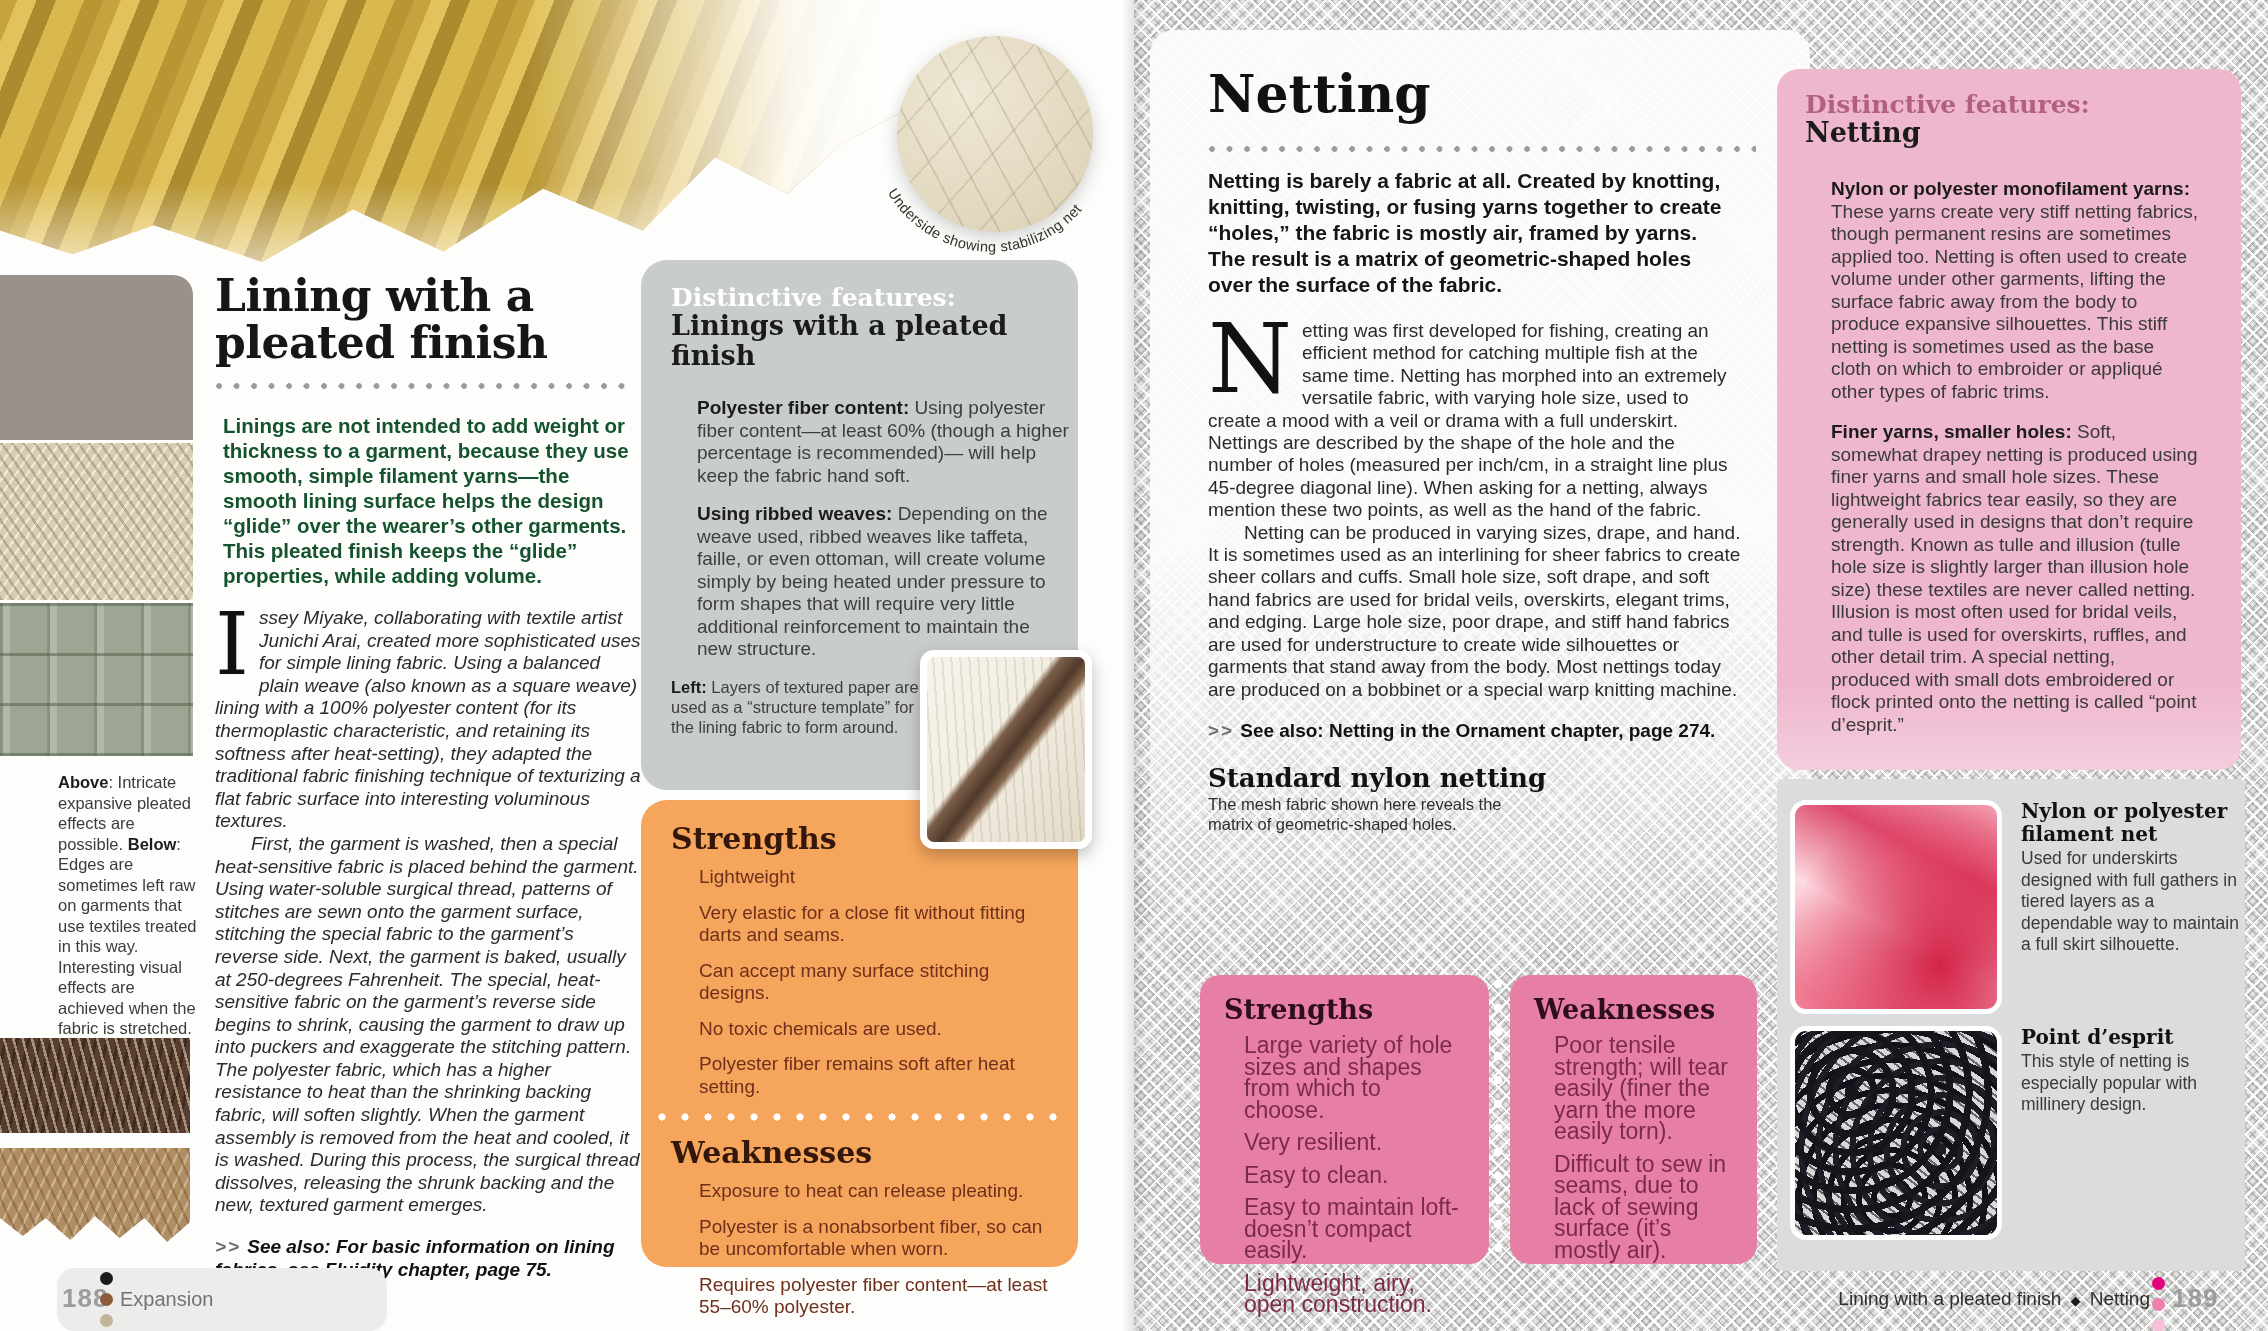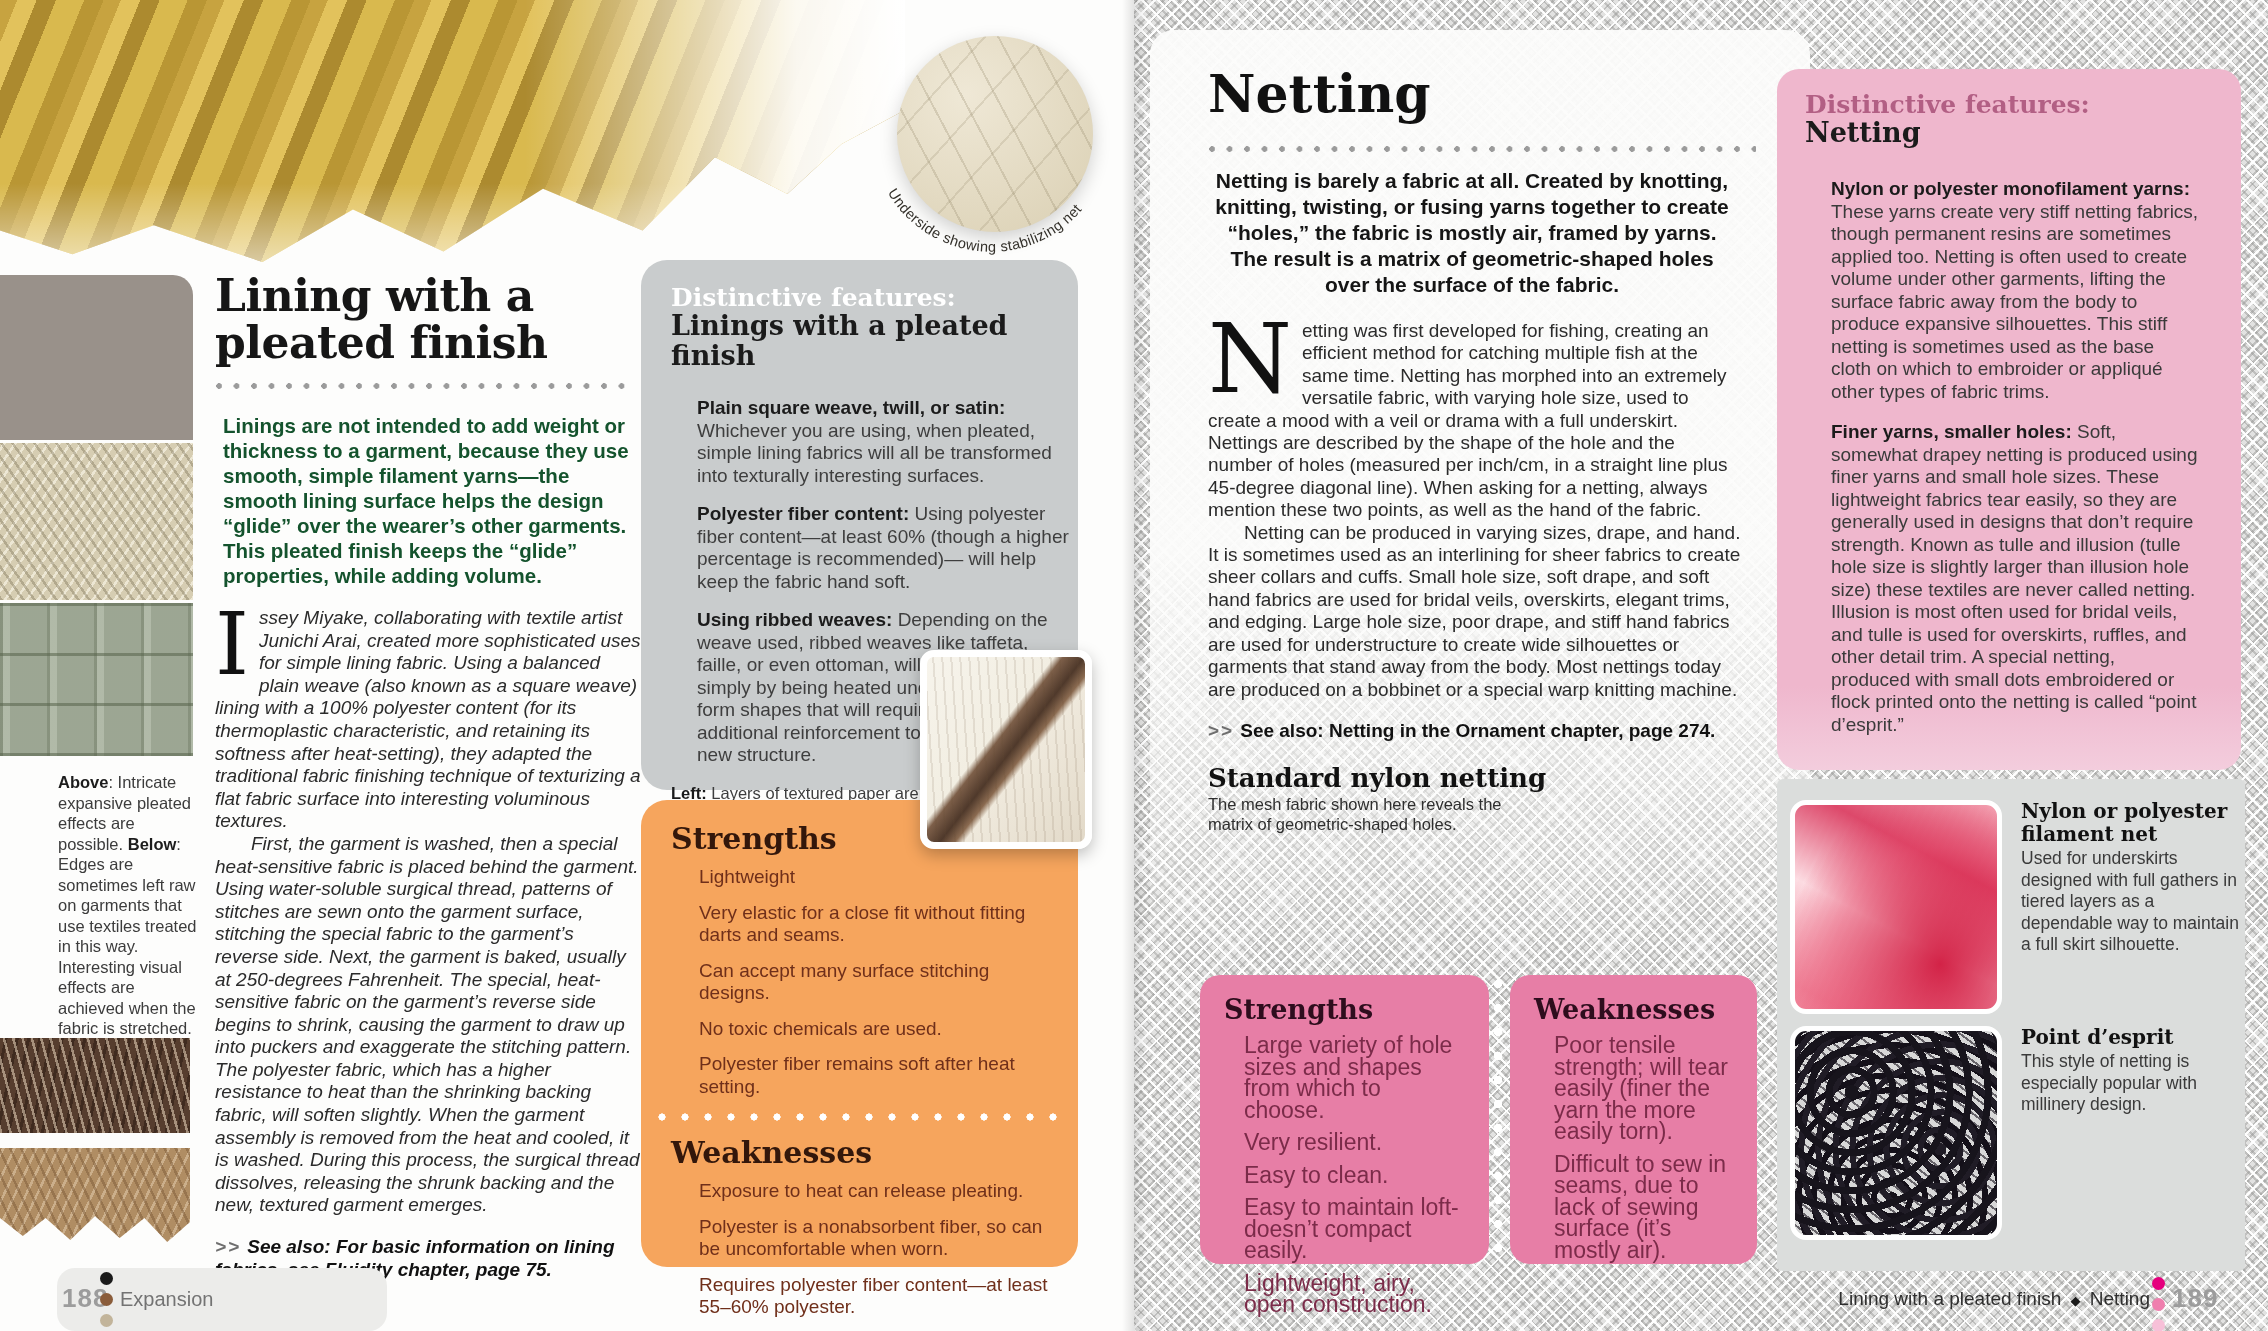--- a/index.html
+++ b/index.html
@@ -102,21 +102,21 @@
       repeating-linear-gradient(-45deg, rgba(255,255,255,.95) 0 2px, rgba(255,255,255,0) 2px 11px),
       repeating-linear-gradient(45deg, rgba(150,150,148,.45) 5px 7px, rgba(0,0,0,0) 7px 11px),
       repeating-linear-gradient(-45deg, rgba(150,150,148,.45) 5px 7px, rgba(0,0,0,0) 7px 11px);}
   .veil{left:1150px;top:30px;width:660px;height:950px;border-radius:24px;
     background:linear-gradient(to bottom, rgba(252,252,251,.95) 0 55%, rgba(252,252,251,.55) 78%, rgba(252,252,251,0) 100%);}
   .spine{left:1122px;top:0;width:24px;height:1331px;
     background:linear-gradient(to right, rgba(0,0,0,0), rgba(0,0,0,.10) 50%, rgba(0,0,0,0));}
 
   .r-title{left:1208px;top:66px;font-size:52px;color:#111;margin:0;line-height:56px;}
   .r-title-dots{left:1208px;top:145px;width:548px;}
-  .r-intro{left:1208px;top:168px;width:528px;font-size:21px;line-height:26px;font-weight:bold;color:#151515;margin:0;text-align:center;}
+  .r-intro{left:1208px;top:168px;width:528px;font-size:21px;line-height:26px;font-weight:bold;color:#151515;margin:0;}
   .r-body{left:1208px;top:320px;width:534px;font-size:19px;line-height:22.4px;}
   .r-body p{margin:0;}
   .r-body p.ind{text-indent:36px;}
   .std-head{font-size:26px;color:#111;margin:22px 0 2px 0;line-height:28px;}
   .std-cap{margin:2px 0 0 0;font-size:16.5px;line-height:20.5px;color:#2e2e2e;width:300px;}
 
   .pink-light-box{left:1777px;top:69px;width:464px;height:701px;border-radius:22px;
     background:linear-gradient(to bottom,#efb7cd 0 88%,#f3cddd 100%);
     padding:22px 28px;box-sizing:border-box;}
   .pink-light-box .df-label{font-size:25px;color:#b25f84;margin:0;line-height:27px;}
@@ -185,21 +185,20 @@
   <div class="abs l-body">
     <span class="dropcap">I</span>
     <p>ssey Miyake, collaborating with textile artist Junichi Arai, created more sophisticated uses for simple lining fabric. Using a balanced plain weave (also known as a square weave) lining with a 100% polyester content (for its thermoplastic characteristic, and retaining its softness after heat-setting), they adapted the traditional fabric finishing technique of texturizing a flat fabric surface into interesting voluminous textures.</p>
     <p class="ind">First, the garment is washed, then a special heat-sensitive fabric is placed behind the garment. Using water-soluble surgical thread, patterns of stitches are sewn onto the garment surface, stitching the special fabric to the garment’s reverse side. Next, the garment is baked, usually at 250-degrees Fahrenheit. The special, heat-sensitive fabric on the garment’s reverse side begins to shrink, causing the garment to draw up into puckers and exaggerate the stitching pattern. The polyester fabric, which has a higher resistance to heat than the shrinking backing fabric, will soften slightly. When the garment assembly is removed from the heat and cooled, it is washed. During this process, the surgical thread dissolves, releasing the shrunk backing and the new, textured garment emerges.</p>
     <p class="see-also"><span class="mk">&gt;&gt;</span><span>See also: For basic information on lining fabrics, see Fluidity chapter, page 75.</span></p>
   </div>
 
   <div class="abs gray-box">
     <p class="slab df-label">Distinctive features:</p>
     <p class="slab df-title">Linings with a pleated finish</p>
-    <p class="feat-item"><span class="lead">Plain square weave, twill, or satin:</span> <span>Whichever you are using, when pleated, simple lining fabrics will all be transformed into texturally interesting surfaces.</span></p>
     <p class="feat-item"><span class="lead">Polyester fiber content:</span> <span>Using polyester fiber content—at least 60% (though a higher percentage is recommended)— will help keep the fabric hand soft.</span></p>
     <p class="feat-item"><span class="lead">Using ribbed weaves:</span> <span>Depending on the weave used, ribbed weaves like taffeta, faille, or even ottoman, will create volume simply by being heated under pressure to form shapes that will require very little additional reinforcement to maintain the new structure.</span></p>
     <p class="photo-cap"><span class="lead">Left:</span> <span>Layers of textured paper are used as a “structure template” for the lining fabric to form around.</span></p>
   </div>
   <div class="abs corner-photo"></div>
 
   <div class="abs orange-box">
     <h3 class="slab sw-title">Strengths</h3>
     <p class="sw-item">Lightweight</p>
     <p class="sw-item">Very elastic for a close fit without fitting darts and seams.</p>

